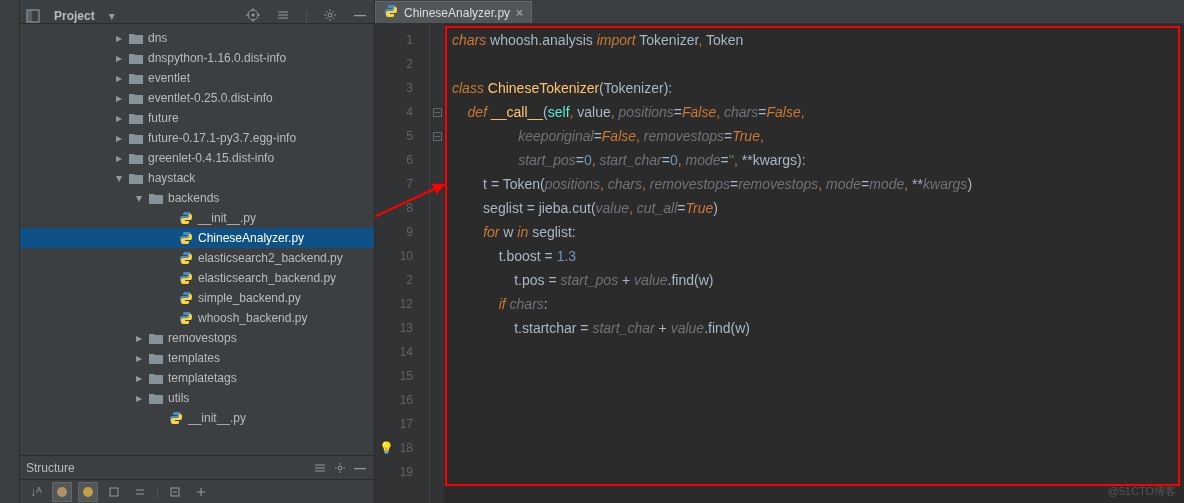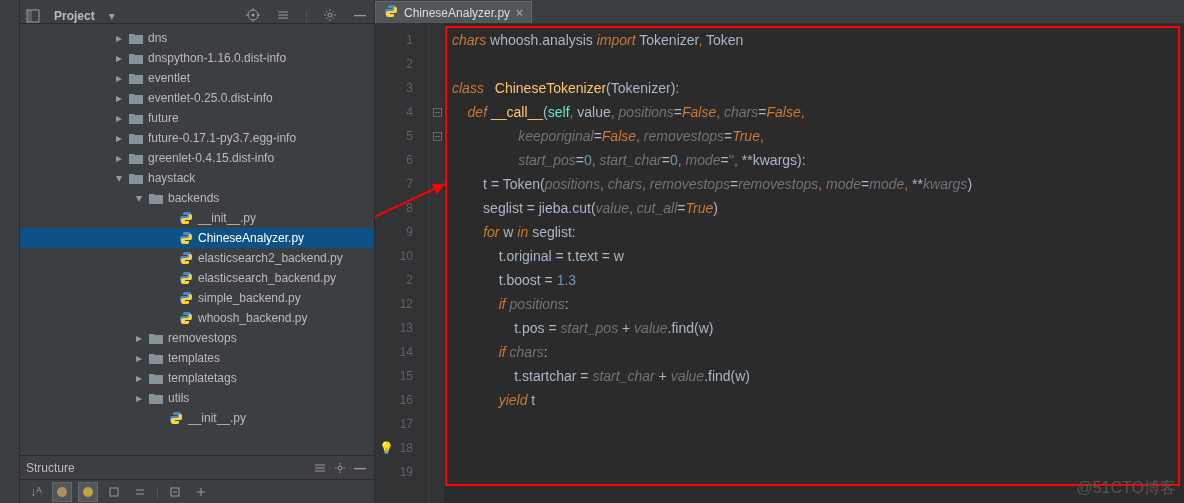--- a/index.html
+++ b/index.html
@@ -27,33 +27,33 @@
 .editor-tab { height: 22px; background: #515658; display: flex; align-items: center; padding: 0 8px; gap: 6px; color: #ddd; border-top: 1px solid #666; border-left: 1px solid #666; border-right: 1px solid #666; }
 .editor-body { flex: 1; display: flex; overflow: hidden; position: relative; }
 .gutter { width: 55px; background: #313335; color: #606366; font-family: Consolas, monospace; font-size: 12px; padding-top: 4px; border-right: 1px solid #3e3e3e; }
 .gutter-row { height: 24px; display: flex; align-items: center; justify-content: flex-end; padding-right: 16px; position: relative; }
 .fold-col { width: 14px; background: #313335; padding-top: 4px; }
 .fold-cell { height: 24px; display: flex; align-items: center; justify-content: center; color: #666; }
 .code { flex: 1; font-family: Consolas, "Courier New", monospace; font-size: 14px; padding: 4px 8px; line-height: 24px; color: #a9b7c6; position: relative; }
 .code-line { height: 24px; white-space: pre; }
 .kw { color: #cc7832; font-style: italic; }
 .kw2 { color: #cc7832; }
-.cls { color: #ffc66d; margin-left: 7px; }
+.cls { color: #ffc66d; }
 .fn { color: #ffc66d; }
 .self { color: #5eead4; }
 .param { color: #72737a; font-style: italic; }
 .paramv { color: #a9b7c6; font-style: normal; }
 .bool { color: #cc7832; font-style: italic; }
 .num { color: #6897bb; }
 .str { color: #6a8759; }
 .bi { color: #8888c6; }
 .redbox { position: absolute; border: 2px solid #f00; pointer-events: none; }
 .arrow-svg { position: absolute; pointer-events: none; }
 .bulb { color: #ffc66d; }
-.watermark { position: absolute; right: 8px; bottom: 4px; color: #555; font-size: 16px; }
+.watermark { position: absolute; right: 8px; bottom: 4px; color: #555; font-size: 11px; }
 .close-x { color: #999; cursor: pointer; font-weight: bold; }
 </style>
 </head>
 <body>
 <div class="root">
 <div class="left-col"></div>
 <div class="sidebar">
   <div class="sidebar-header">
     <span class="proj-icon"><svg width="14" height="14" viewBox="0 0 14 14">
             <rect x="1" y="1" width="12" height="12" fill="none" stroke="#87939a" stroke-width="1.2"></rect>
@@ -411,27 +411,24 @@
     <div class="code" id="code">
           <div class="code-line"><span class="kw">chars</span> whoosh.analysis <span class="kw">import</span> Tokenizer<span class="kw2">,</span> Token</div>
           <div class="code-line">&nbsp;</div>
           <div class="code-line"><span class="kw">class</span> <span class="cls">ChineseTokenizer</span>(Tokenizer):</div>
           <div class="code-line">    <span class="kw">def</span> <span class="fn">__call__</span>(<span class="self">self</span><span class="kw2">,</span> <span class="paramv">value</span><span class="kw2">,</span> <span class="param">positions</span>=<span class="bool">False</span><span class="kw2">,</span> <span class="param">chars</span>=<span class="bool">False</span><span class="kw2">,</span></div>
           <div class="code-line">                 <span class="param">keeporiginal</span>=<span class="bool">False</span><span class="kw2">,</span> <span class="param">removestops</span>=<span class="bool">True</span><span class="kw2">,</span></div>
           <div class="code-line">                 <span class="param">start_pos</span>=<span class="num">0</span><span class="kw2">,</span> <span class="param">start_char</span>=<span class="num">0</span><span class="kw2">,</span> <span class="param">mode</span>=<span class="str">''</span><span class="kw2">,</span> **kwargs):</div>
           <div class="code-line">        t = Token(<span class="param">positions</span><span class="kw2">,</span> <span class="param">chars</span><span class="kw2">,</span> <span class="param">removestops</span>=<span class="param">removestops</span><span class="kw2">,</span> <span class="param">mode</span>=<span class="param">mode</span><span class="kw2">,</span> **<span class="param">kwargs</span>)</div>
           <div class="code-line">        seglist = jieba.cut(<span class="param">value</span><span class="kw2">,</span> <span class="param">cut_all</span>=<span class="bool">True</span>)</div>
           <div class="code-line">        <span class="kw">for</span> w <span class="kw">in</span> seglist:</div>
-          <div class="code-line">            t.original = t.text = w</div>
           <div class="code-line">            t.boost = <span class="num">1.3</span></div>
-          <div class="code-line">            <span class="kw">if</span> <span class="param">positions</span>:</div>
           <div class="code-line">                t.pos = <span class="param">start_pos</span> + <span class="param">value</span>.find(w)</div>
           <div class="code-line">            <span class="kw">if</span> <span class="param">chars</span>:</div>
           <div class="code-line">                t.startchar = <span class="param">start_char</span> + <span class="param">value</span>.find(w)</div>
-          <div class="code-line">            <span class="kw">yield</span> t</div>
           <div class="code-line">&nbsp;</div>
         </div>
     <div class="redbox" style="left:70px; top:2px; right:4px; height:460px;"></div>
     <svg class="arrow-svg" style="left:-90px; top:150px;" width="170" height="90">
           <defs>
             <marker id="ah" markerWidth="8" markerHeight="8" refX="6" refY="3" orient="auto">
               <path d="M0 0L6 3L0 6z" fill="#f00"></path>
             </marker>
           </defs>
           <line x1="10" y1="80" x2="160" y2="10" stroke="#f00" stroke-width="2" marker-end="url(#ah)"></line>

